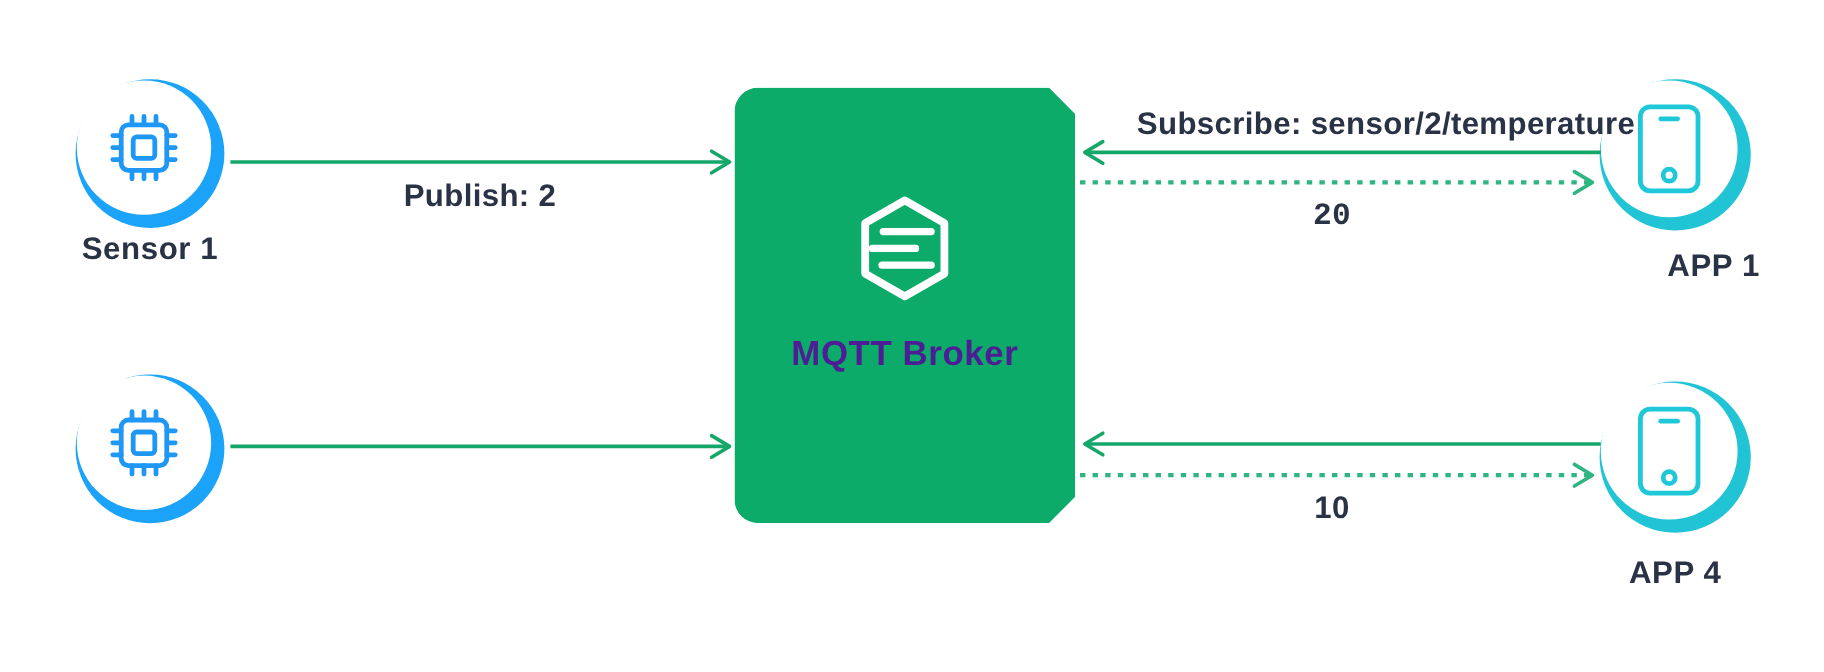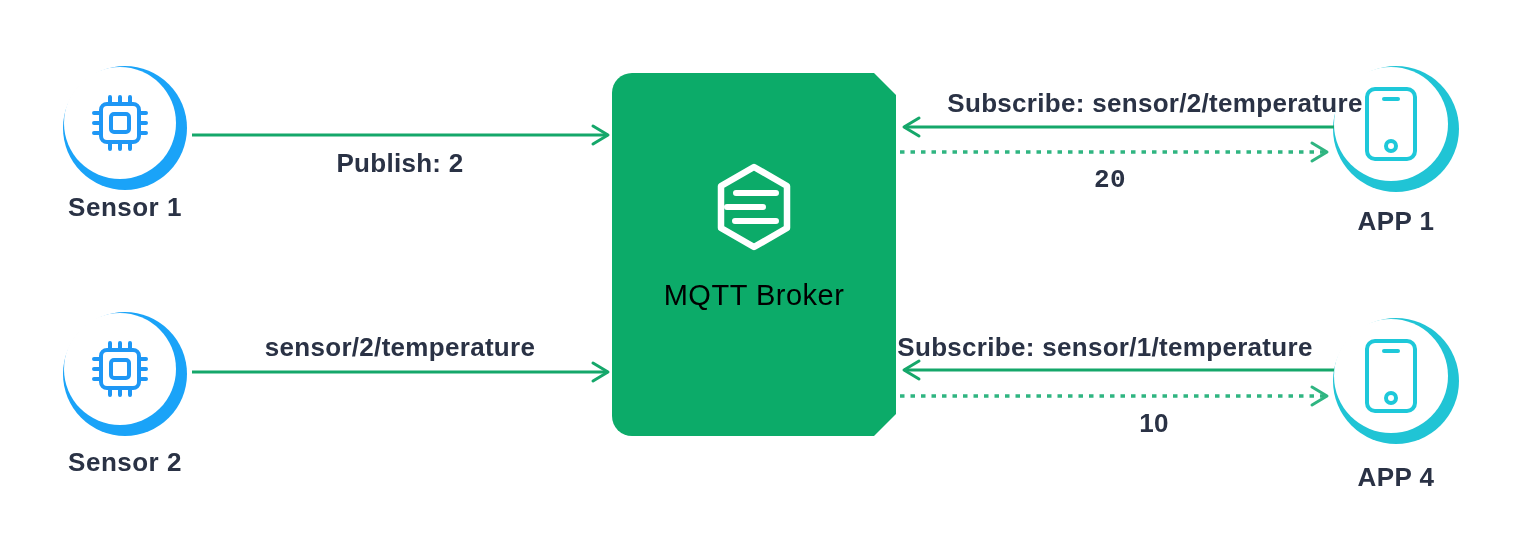--- a/index.html
+++ b/index.html
@@ -22,21 +22,21 @@
   
   .broker{
     position:absolute;left:612px;top:73px;width:284px;height:363px;
     background:var(--broker_green);
     border-radius:20px;
     clip-path:polygon(0 0, calc(100% - 22px) 0, 100% 22px, 100% calc(100% - 22px), calc(100% - 22px) 100%, 0 100%);
     display:flex;flex-direction:column;align-items:center;
   }
   .broker-logo{margin-top:90px;}
   .broker-label{
-    margin-top:28px;color:#000000;font-size:29px;font-weight:400;letter-spacing:.5px;white-space:nowrap;
+    margin-top:28px;color:#4c1d95;font-size:29px;font-weight:700;letter-spacing:.5px;white-space:nowrap;
   }
   
   .arrow{position:absolute;overflow:visible;}
   .arrow .solid{stroke:var(--arrow_green);stroke-width:3;fill:none;}
   .arrow .dashed{stroke:var(--dashed_green);stroke-width:3.5;fill:none;stroke-dasharray:4.5 6;}
   .arrow .head{stroke-width:3;fill:none;stroke-linecap:round;stroke-linejoin:round;}
   .arrow .head.solid-head{stroke:var(--arrow_green);}
   .arrow .head.dashed-head{stroke:var(--dashed_green);}
   .flow-label{
     position:absolute;transform:translateX(-50%);
@@ -65,32 +65,31 @@
 
   <div class="node-circle circle-blue" style="left:63px;top:312px;width:124px;height:124px;">
     <div class="inner" style="width:112px;height:112px;">
       <svg class="chip-svg" width="60" height="60" viewBox="0 0 60 60" fill="none">
         <rect x="11" y="11" width="38" height="38" rx="6" stroke-width="4"></rect>
         <rect x="21" y="21" width="18" height="18" rx="3" stroke-width="4"></rect>
         <path stroke-width="4" stroke-linecap="round" d="M20 11V4 M30 11V4 M40 11V4 M20 49v7 M30 49v7 M40 49v7 M11 20H4 M11 30H4 M11 40H4 M49 20h7 M49 30h7 M49 40h7"></path>
       </svg>
     </div>
   </div>
-  <div class="node-label" style="left:125px;top:447px;">Sensor 2</div>
 
   <div class="node-circle circle-teal" style="left:1333px;top:66px;width:126px;height:126px;">
     <div class="inner" style="width:114px;height:114px;">
       <svg class="phone-svg" width="58" height="76" viewBox="0 0 58 76" fill="none">
         <rect x="5" y="3" width="48" height="70" rx="8" stroke-width="4"></rect>
         <path stroke-width="4" stroke-linecap="round" d="M22 13h14"></path>
         <circle cx="29" cy="60" r="5" stroke-width="4"></circle>
       </svg>
     </div>
   </div>
-  <div class="node-label" style="left:1396px;top:206px;">APP 1</div>
+  <div class="node-label" style="left:1428px;top:206px;">APP 1</div>
 
   <div class="node-circle circle-teal" style="left:1333px;top:318px;width:126px;height:126px;">
     <div class="inner" style="width:114px;height:114px;">
       <svg class="phone-svg" width="58" height="76" viewBox="0 0 58 76" fill="none">
         <rect x="5" y="3" width="48" height="70" rx="8" stroke-width="4"></rect>
         <path stroke-width="4" stroke-linecap="round" d="M22 13h14"></path>
         <circle cx="29" cy="60" r="5" stroke-width="4"></circle>
       </svg>
     </div>
   </div>
@@ -103,41 +102,39 @@
     </svg>
     <div class="broker-label">MQTT Broker</div>
   </div>
 
   <svg class="arrow" style="left:190px;top:121px;" width="424" height="28">
     <line class="solid" x1="2" y1="14" x2="418" y2="14"></line>
     <polyline class="head solid-head" points="403,5 418,14 403,23"></polyline>
   </svg>
   <div class="flow-label" style="left:400px;top:148px;">Publish: 2</div>
 
-  <div class="flow-label" style="left:400px;top:332px;">sensor/2/temperature</div>
   <svg class="arrow" style="left:190px;top:358px;" width="424" height="28">
     <line class="solid" x1="2" y1="14" x2="418" y2="14"></line>
     <polyline class="head solid-head" points="403,5 418,14 403,23"></polyline>
   </svg>
 
   <div class="flow-label" style="left:1155px;top:88px;">Subscribe: sensor/2/temperature</div>
   <svg class="arrow" style="left:898px;top:113px;" width="438" height="28">
     <line class="solid" x1="6" y1="14" x2="436" y2="14"></line>
     <polyline class="head solid-head" points="21,5 6,14 21,23"></polyline>
   </svg>
   <svg class="arrow" style="left:898px;top:138px;" width="438" height="28">
     <line class="dashed" x1="2" y1="14" x2="428" y2="14"></line>
     <polyline class="head dashed-head" points="414,5 429,14 414,23"></polyline>
   </svg>
   <div class="flow-label" style="left:1110px;top:165px;font-family:Liberation Mono, monospace;">20</div>
 
-  <div class="flow-label" style="left:1105px;top:332px;">Subscribe: sensor/1/temperature</div>
   <svg class="arrow" style="left:898px;top:356px;" width="438" height="28">
     <line class="solid" x1="6" y1="14" x2="436" y2="14"></line>
     <polyline class="head solid-head" points="21,5 6,14 21,23"></polyline>
   </svg>
   <svg class="arrow" style="left:898px;top:382px;" width="438" height="28">
     <line class="dashed" x1="2" y1="14" x2="428" y2="14"></line>
     <polyline class="head dashed-head" points="414,5 429,14 414,23"></polyline>
   </svg>
-  <div class="flow-label" style="left:1110px;top:408px;margin-left:44px;">10</div>
+  <div class="flow-label" style="left:1110px;top:408px;">10</div>
 
 </div>
 
 </body></html>

